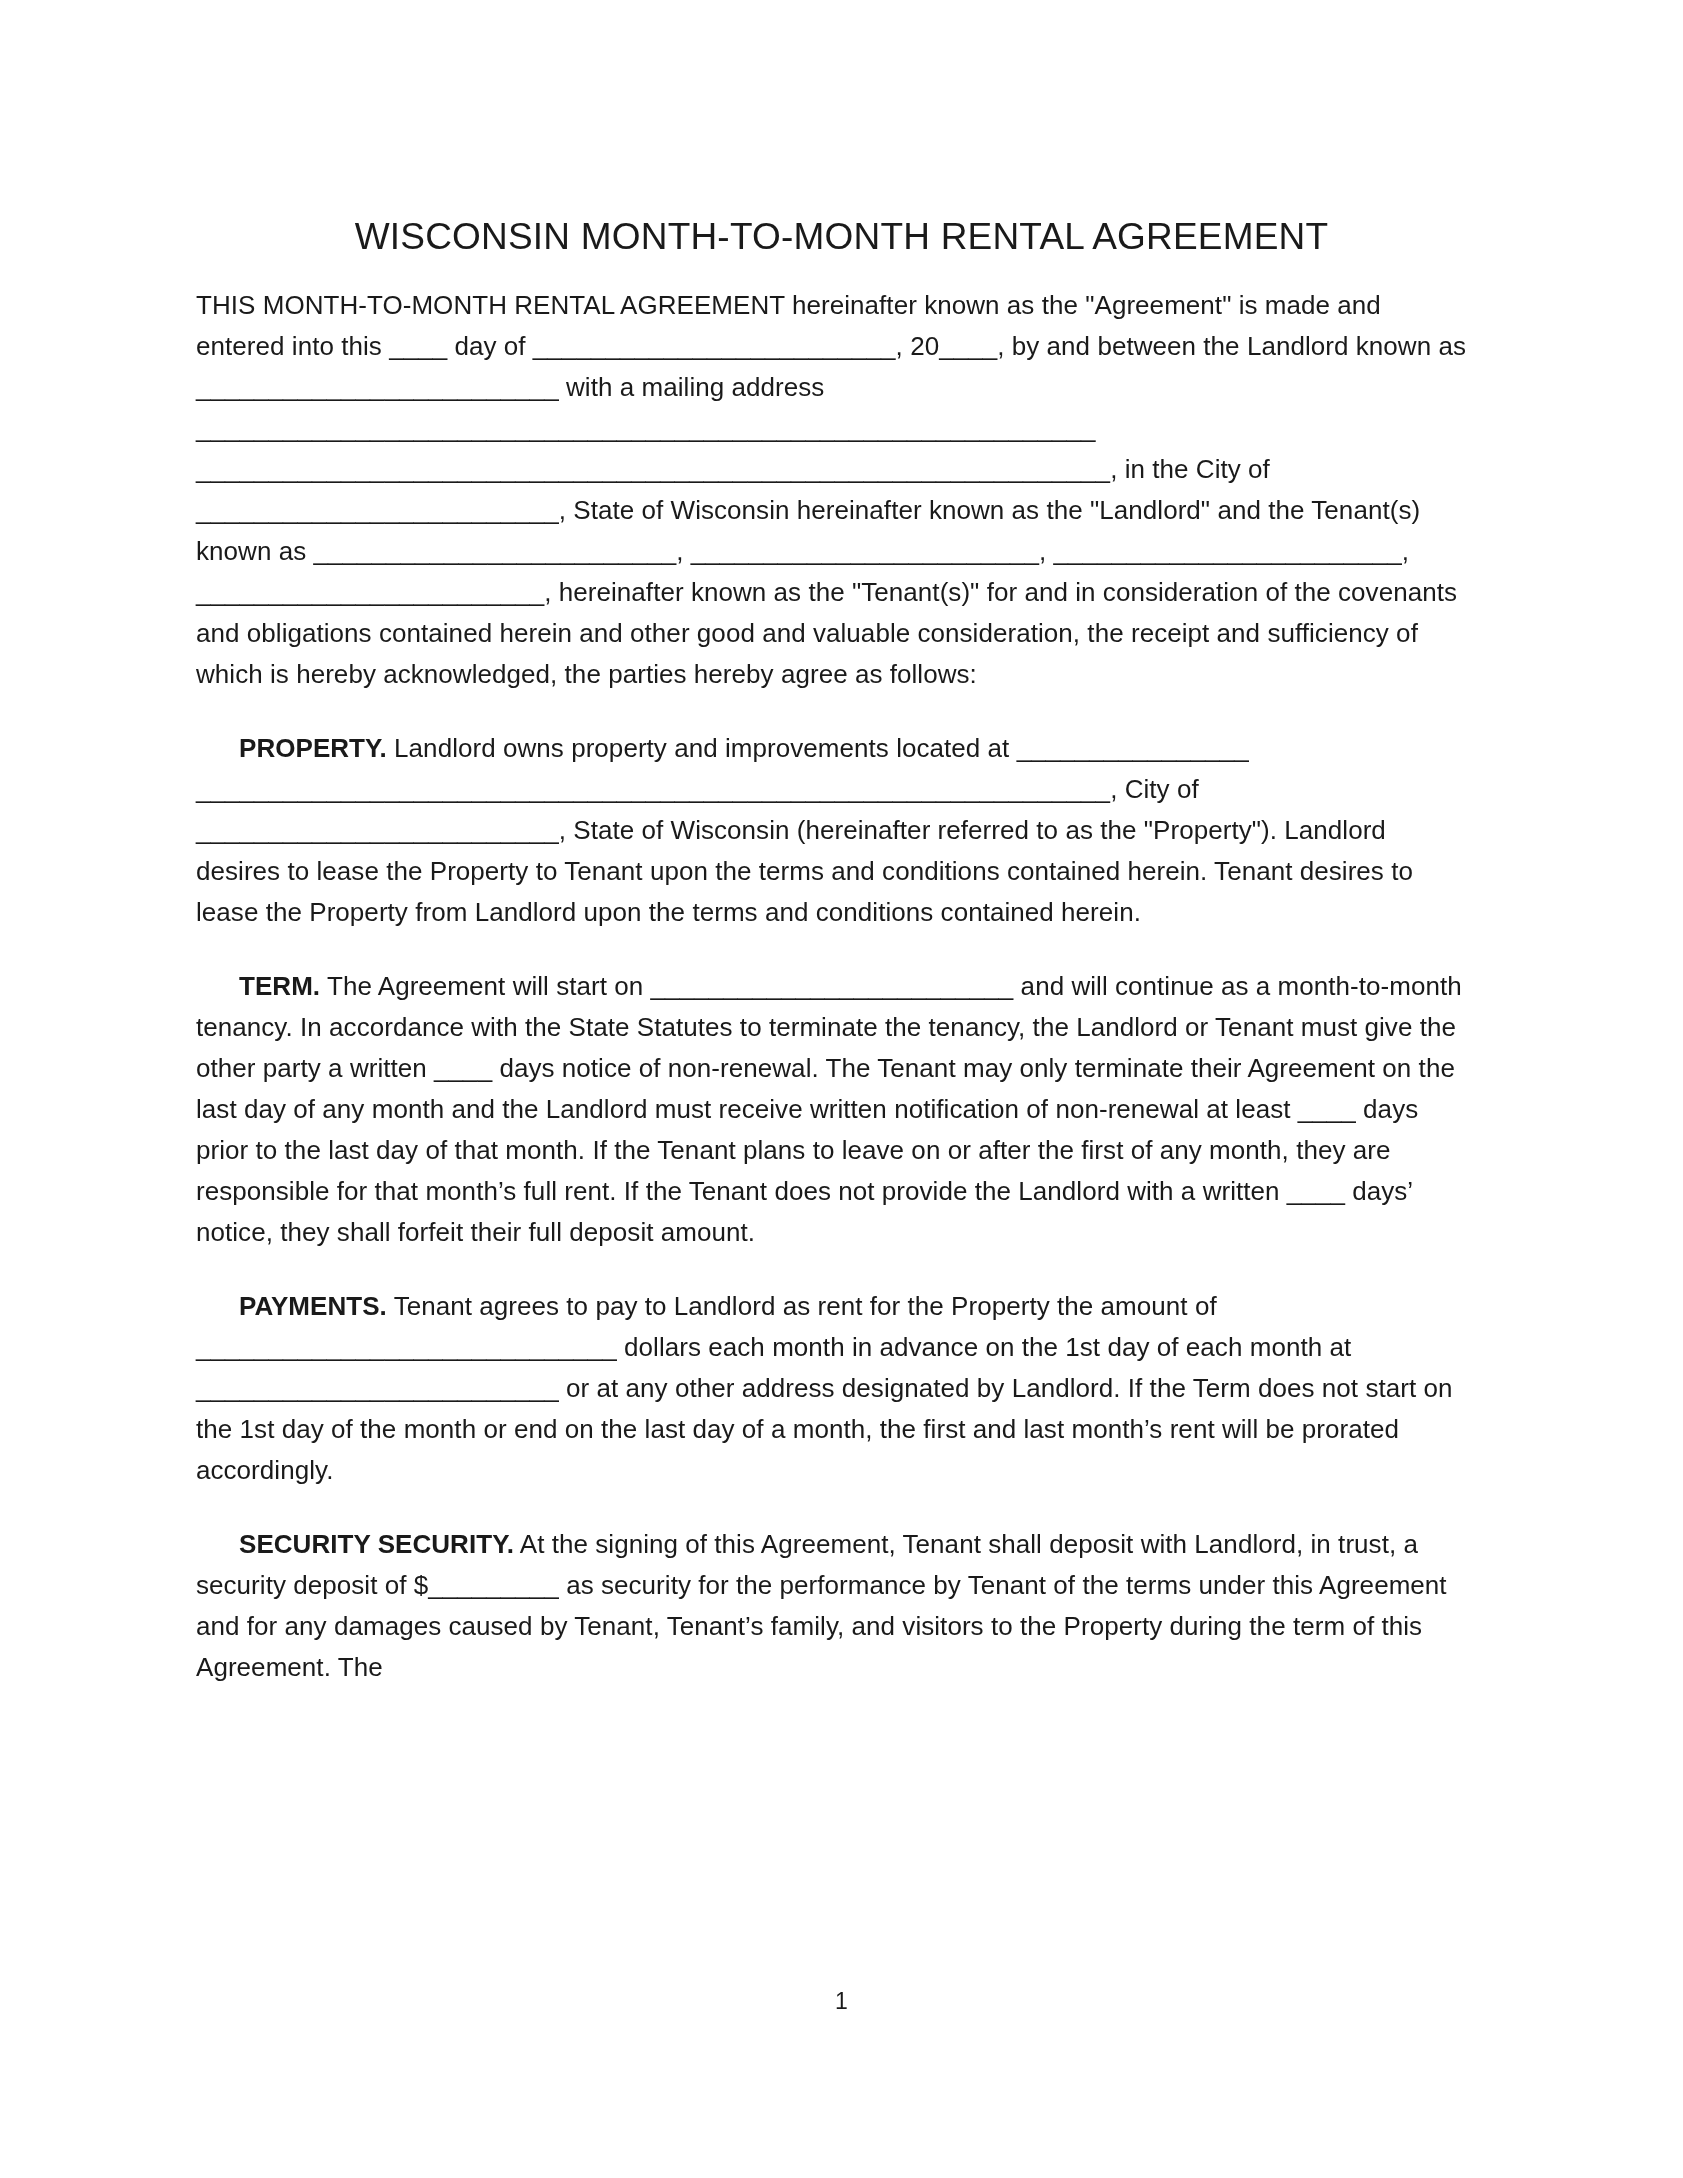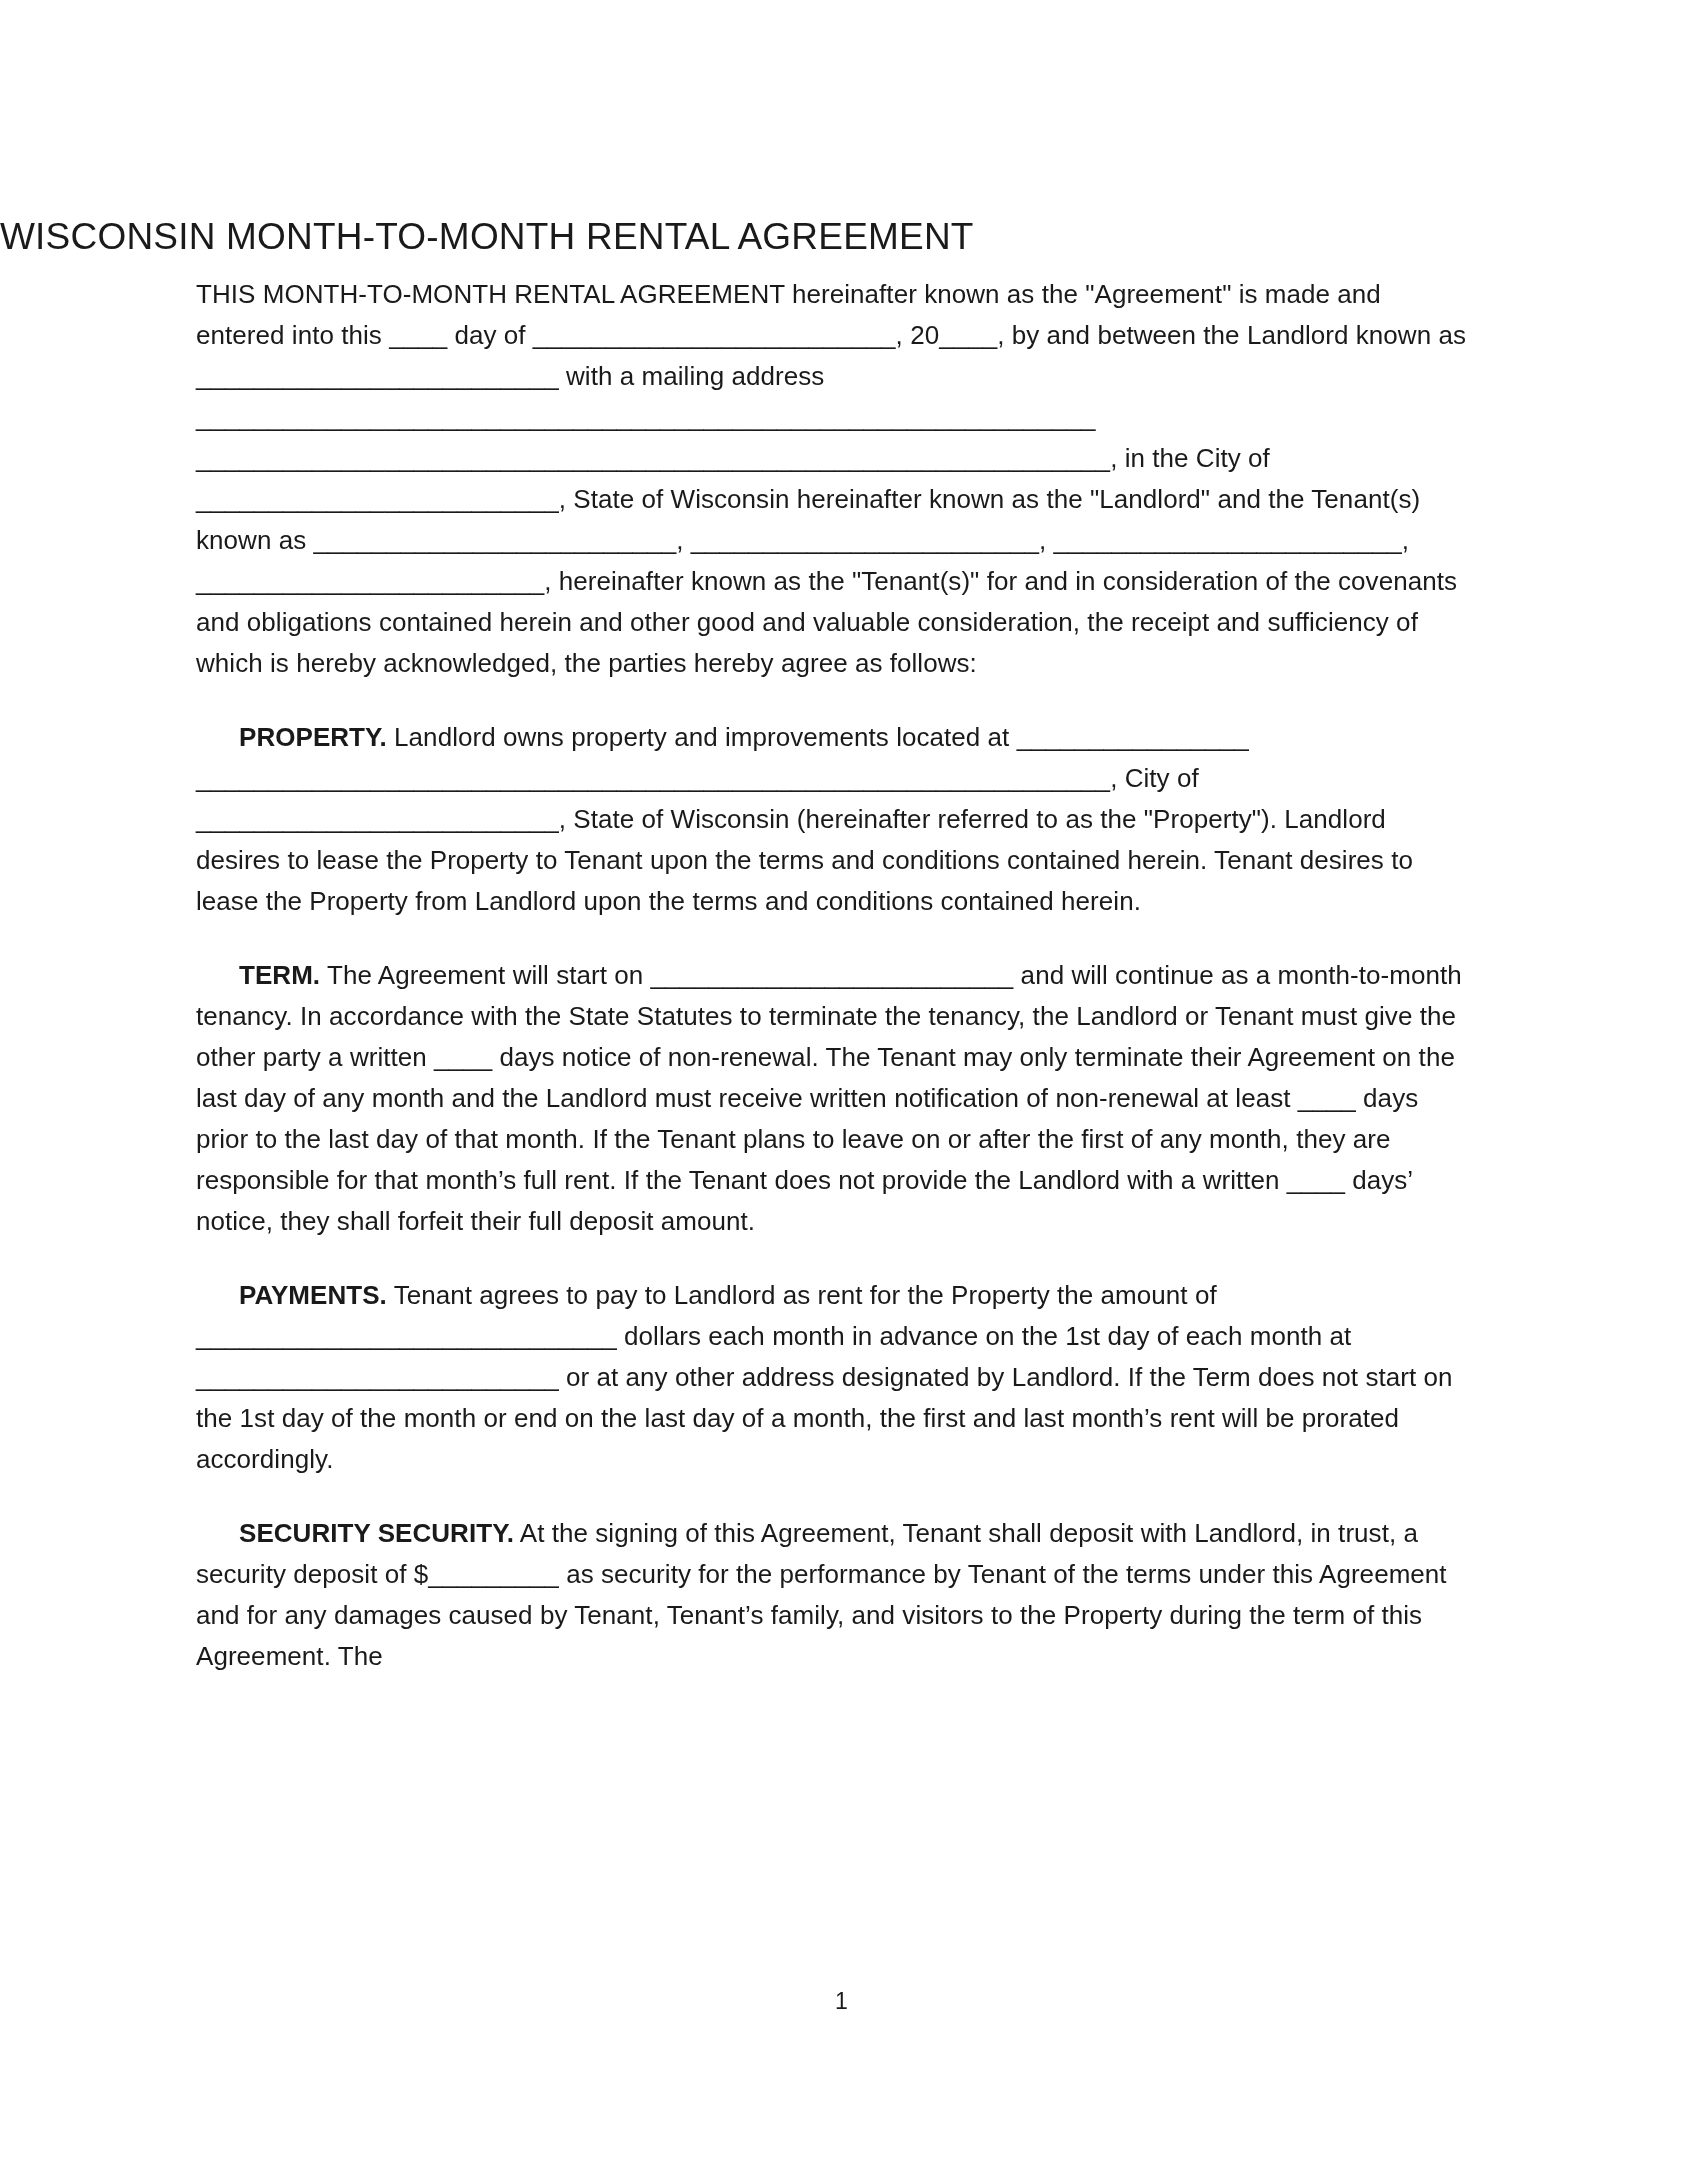--- a/index.html
+++ b/index.html
@@ -21,30 +21,30 @@
     left: 0;
     width: 1683px;
     height: 2178px;
     background: #ffffff;
   }
   .doc-title {
     position: absolute;
     top: 190px;
     left: 0;
     width: 1683px;
-    text-align: left;
+    text-align: center;
     font-size: 37px;
     font-weight: 400;
     letter-spacing: 0.2px;
     line-height: 1.2;
     color: #1a1a1a;
   }
   .body-col {
     position: absolute;
-    top: 274px;
+    top: 285px;
     left: 196px;
     width: 1275px;
   }
   .para {
     font-size: 26px;
     line-height: 41px;
     color: #1a1a1a;
     letter-spacing: 0.05px;
     margin: 0 0 33px 0;
     text-align: left;

